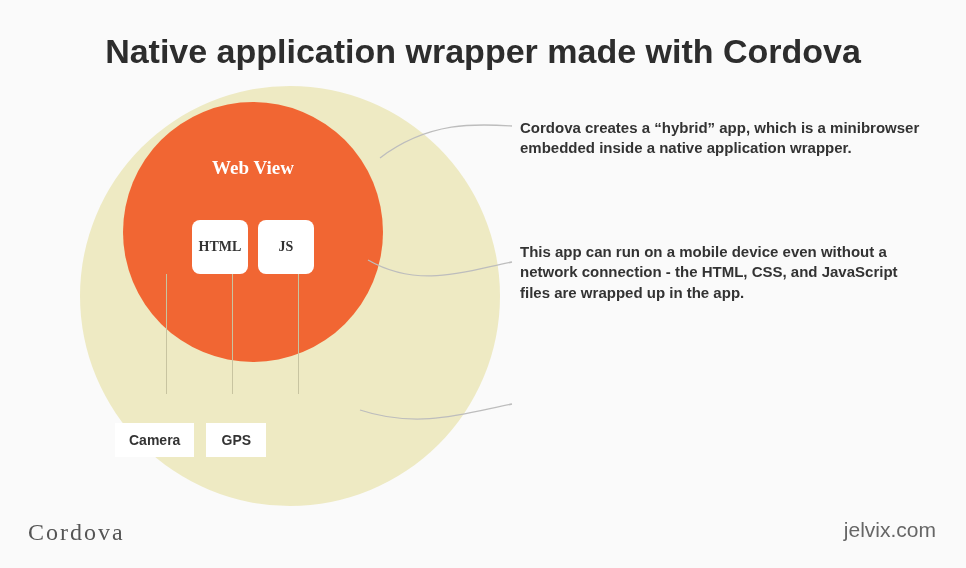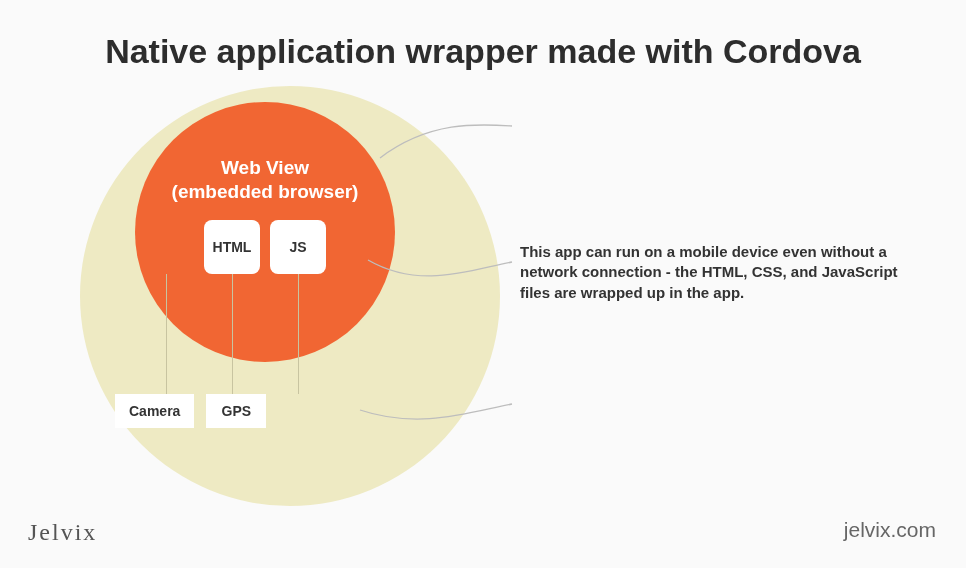--- a/index.html
+++ b/index.html
@@ -20,26 +20,27 @@
     position: absolute;
     left: 80px; top: 86px;
     width: 420px; height: 420px;
     border-radius: 50%;
     background: #eeeac3;
   }
 
   
   .inner-circle {
     position: absolute;
-    left: 135px; top: 102px;
+    left: 123px; top: 102px;
     width: 260px; height: 260px;
     border-radius: 50%;
     background: #f16633;
     color: #fff;
     text-align: center;
+    font-family: Liberation Serif, serif;
   }
   .inner-title {
     position: absolute;
     top: 54px; left: 0; width: 100%;
     font-size: 19px;
     font-weight: 700;
     line-height: 1.25;
   }
 
   
@@ -70,20 +71,21 @@
     gap: 12px;
   }
   .feature-box {
     background: #fff;
     color: #333;
     font-size: 14px;
     font-weight: 600;
     padding: 9px 14px;
     min-width: 60px;
     text-align: center;
+    margin-top: 29px;
   }
 
   
   .vline {
     position: absolute;
     width: 0;
     border-left: 1px solid #c8c4a0;
   }
 
   
@@ -130,41 +132,41 @@
 
 <div class="canvas">
 
   <div class="title">Native application wrapper made with Cordova</div>
 
   <div class="outer-circle"></div>
 
   <div class="inner-circle">
     <div class="inner-title">
       <span>Web View</span><br>
-      <span>(embedded browser)</span>
     </div>
     <div class="tech-row">
       <div class="tech-box">HTML</div>
       <div class="tech-box">JS</div>
     </div>
   </div>
 
   <div class="vline" style="left:166px; top:274px; height:120px;"></div>
   <div class="vline" style="left:232px; top:274px; height:120px;"></div>
   <div class="vline" style="left:298px; top:274px; height:120px;"></div>
 
   <div class="feature-row">
     <div class="feature-box">Camera</div>
     <div class="feature-box">GPS</div>
   </div>
 
+  <div class="desc desc1">Cordova creates a “hybrid” app, which is a minibrowser embedded inside a native application wrapper.</div>
   <div class="desc desc2">This app can run on a mobile device even without a network connection - the HTML, CSS, and JavaScript files are wrapped up in the app.</div>
 
   <svg class="callout-svg" viewBox="0 0 966 568">
     <path d="M 380 158 C 430 120, 480 124, 512 126" stroke="#bdbdbd" stroke-width="1.3" fill="none"></path>
     <path d="M 368 260 C 420 290, 470 270, 512 262" stroke="#bdbdbd" stroke-width="1.3" fill="none"></path>
     <path d="M 360 410 C 420 430, 470 412, 512 404" stroke="#bdbdbd" stroke-width="1.3" fill="none"></path>
   </svg>
 
-  <div class="footer-left">Jelvix</div>
+  <div class="footer-left">Cordova</div>
   <div class="footer-right">jelvix.com</div>
 
 </div>
 
 </body></html>

